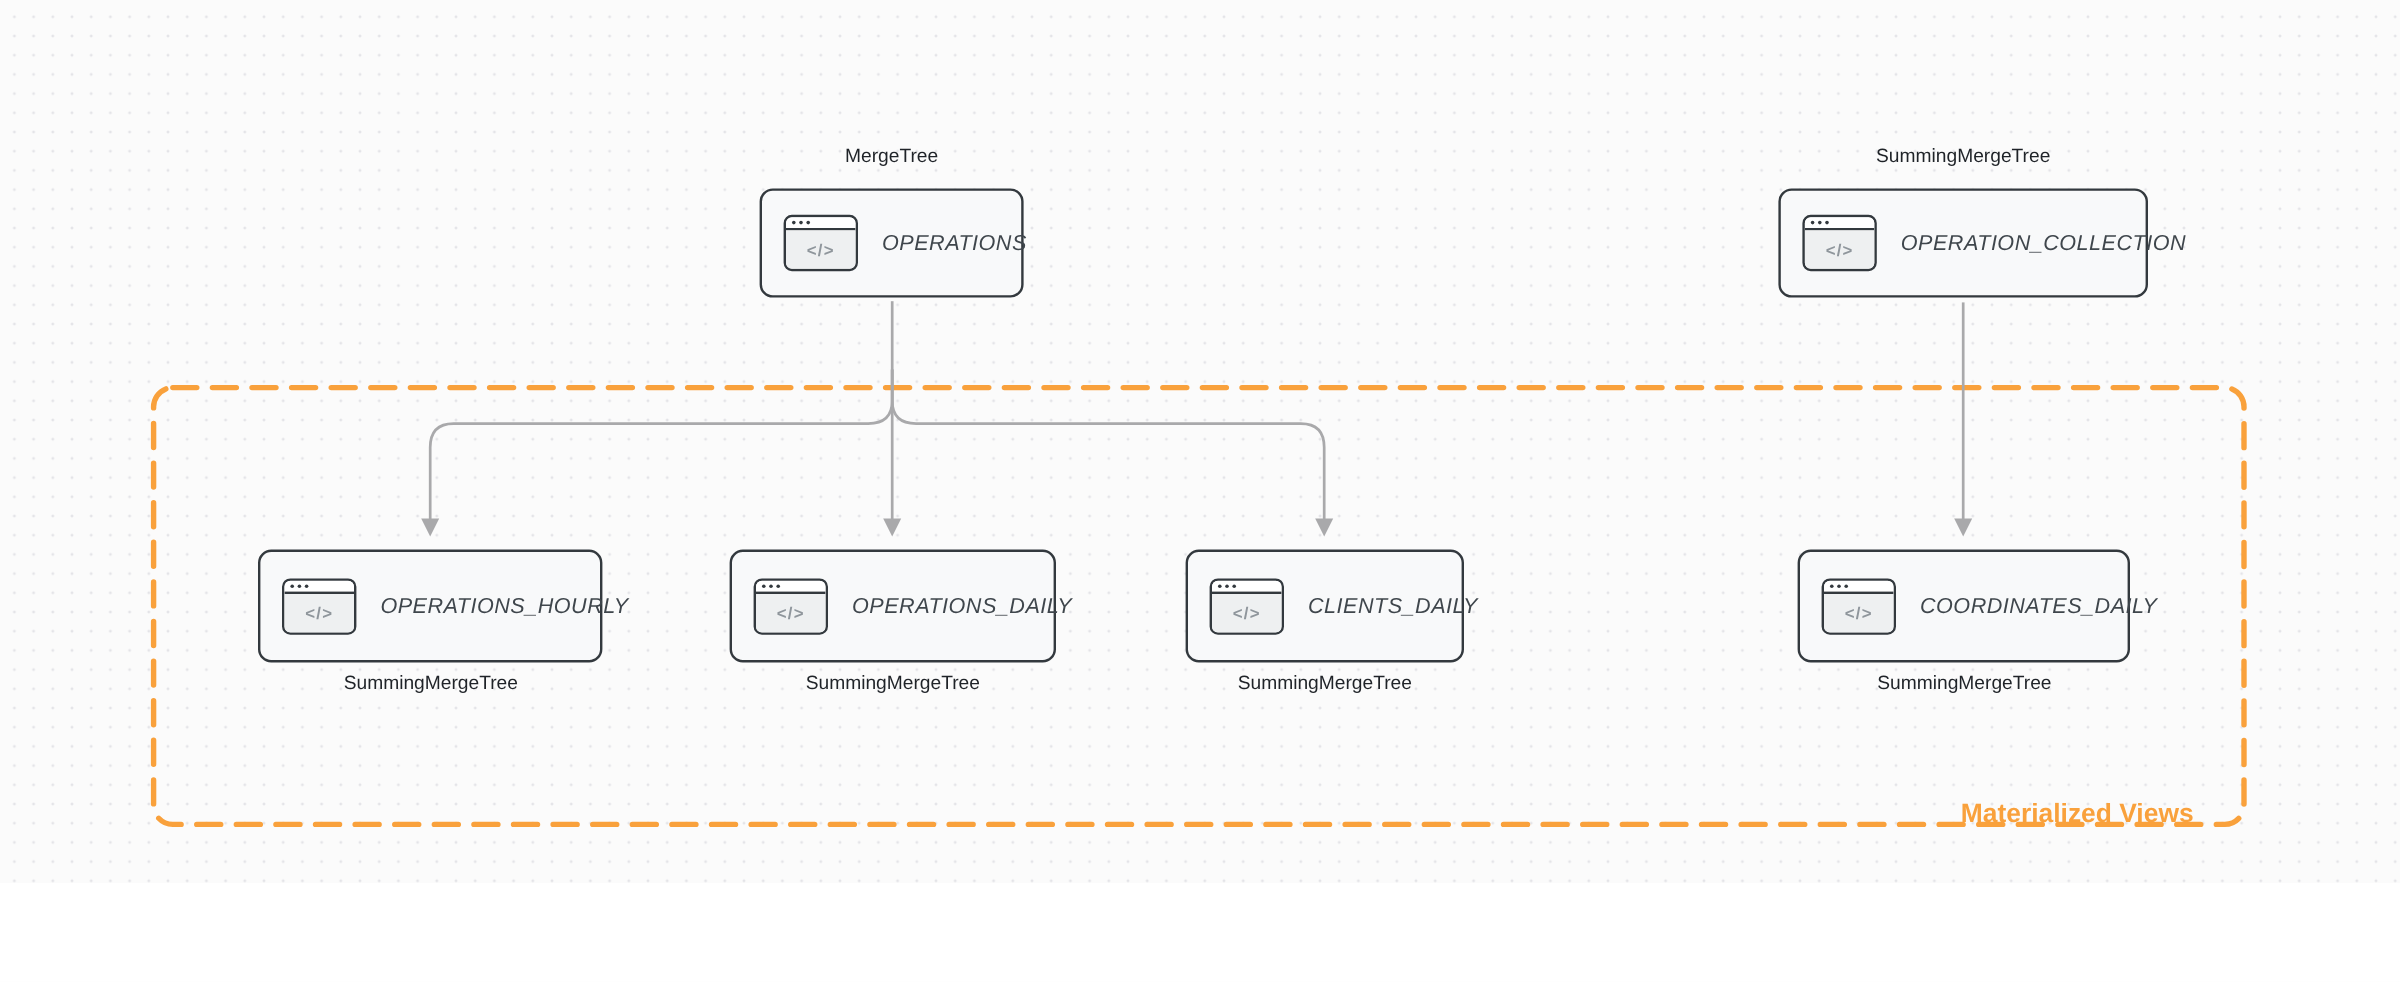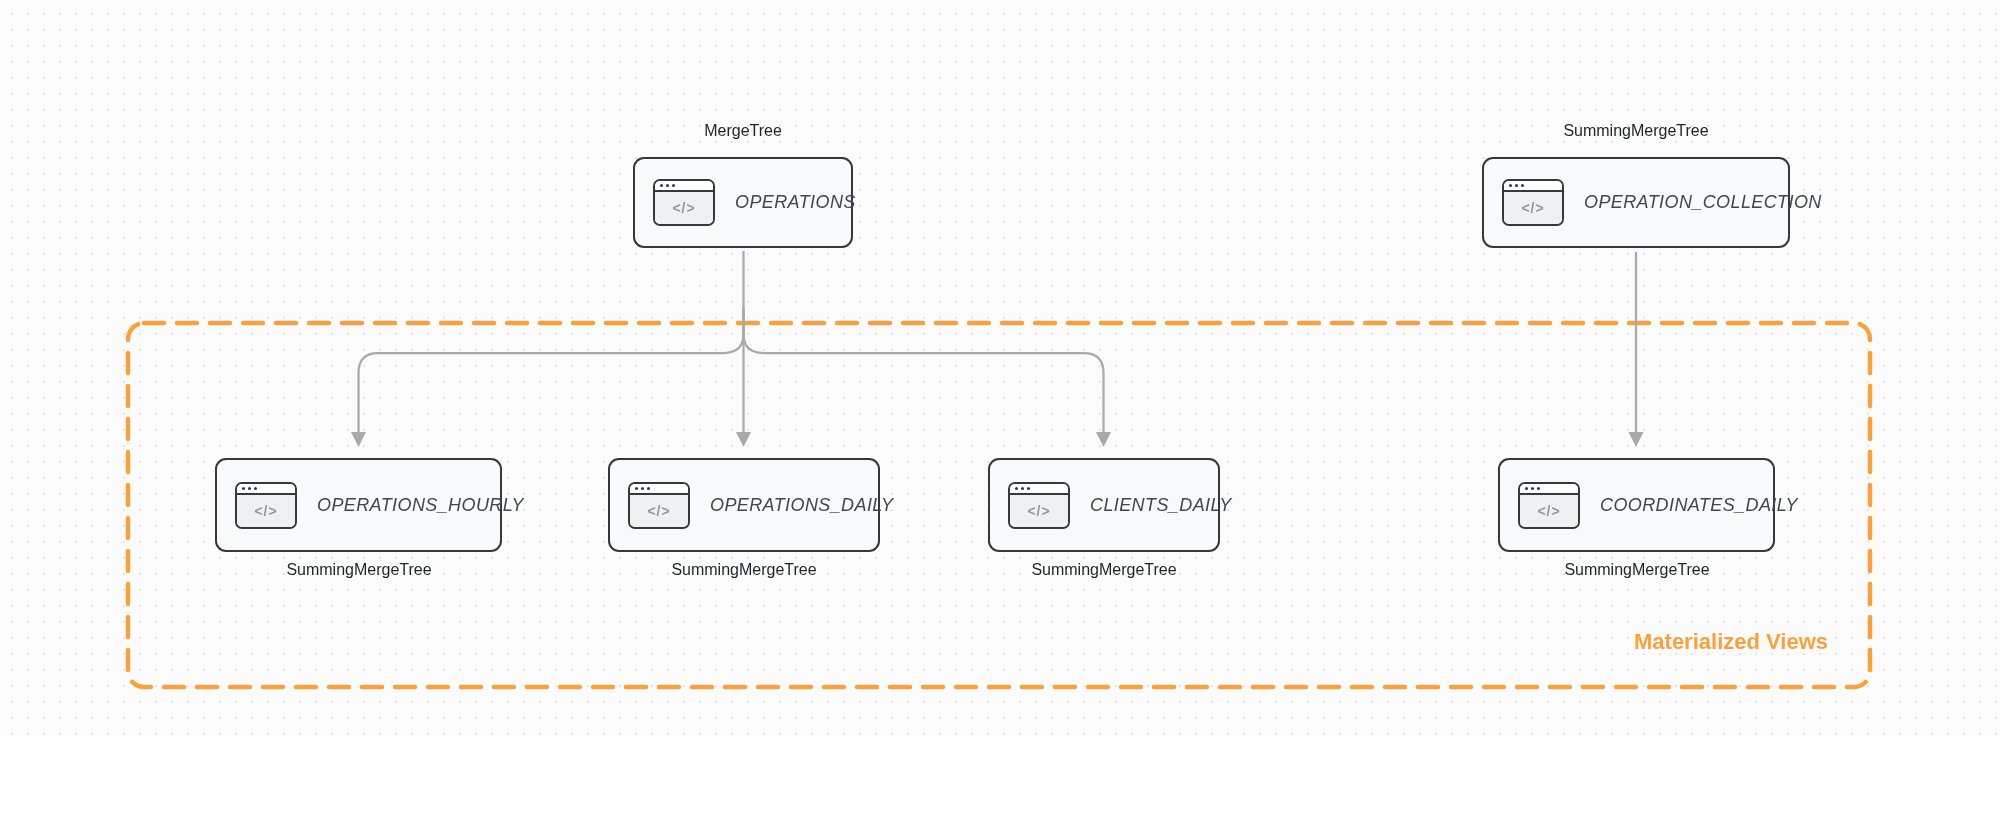--- a/index.html
+++ b/index.html
@@ -102,21 +102,21 @@
   }
   #engine-operations            { left:743px;  top:122px; }
   #engine-operation-collection  { left:1636px; top:122px; }
   #engine-operations-hourly     { left:359px;  top:561px; }
   #engine-operations-daily      { left:744px;  top:561px; }
   #engine-clients-daily         { left:1104px; top:561px; }
   #engine-coordinates-daily     { left:1637px; top:561px; }
 
   .mv-label{
     position:absolute;
-    left:1731px; top:629px;
+    left:1731px; top:665px;
     transform:translateX(-50%);
     font-size:22px;
     font-weight:600;
     color:var(--accent);
     white-space:nowrap;
   }
 </style>
 </head>
 <body>
 

